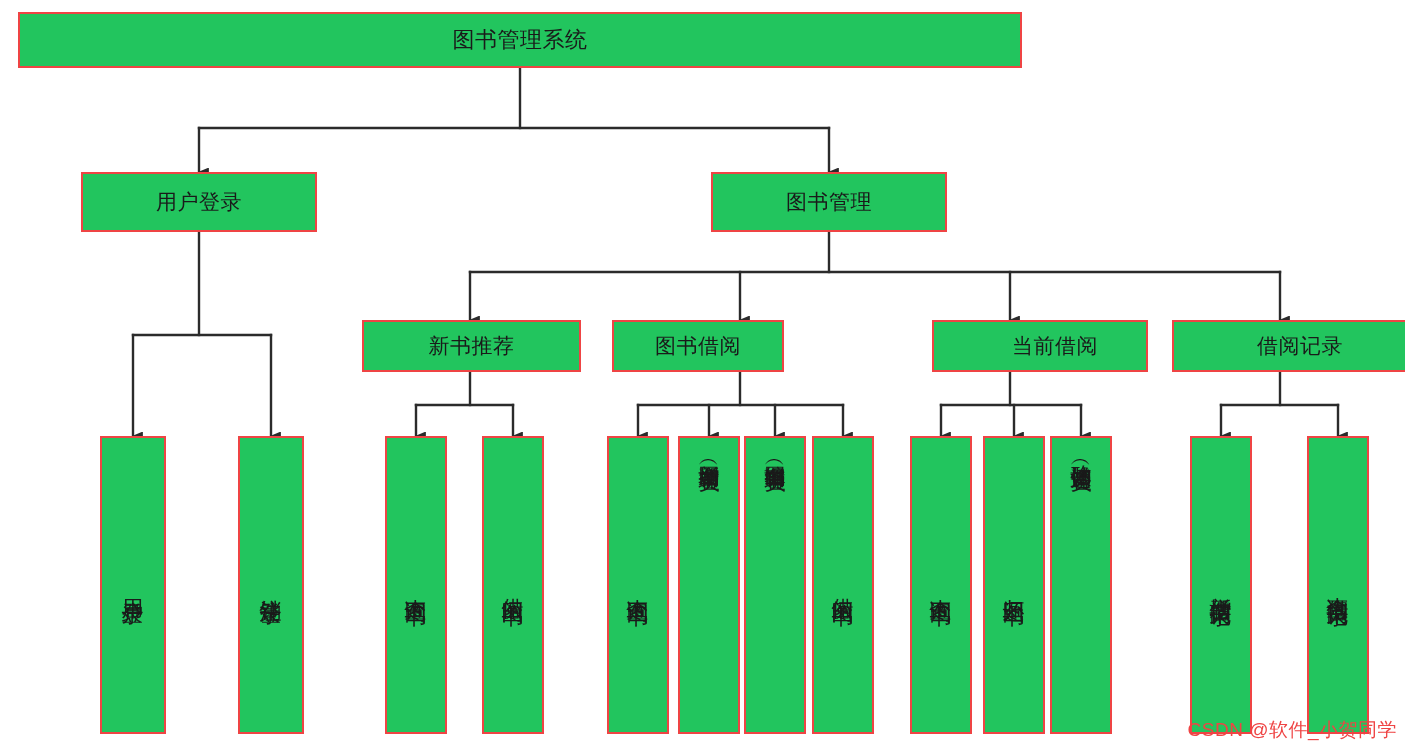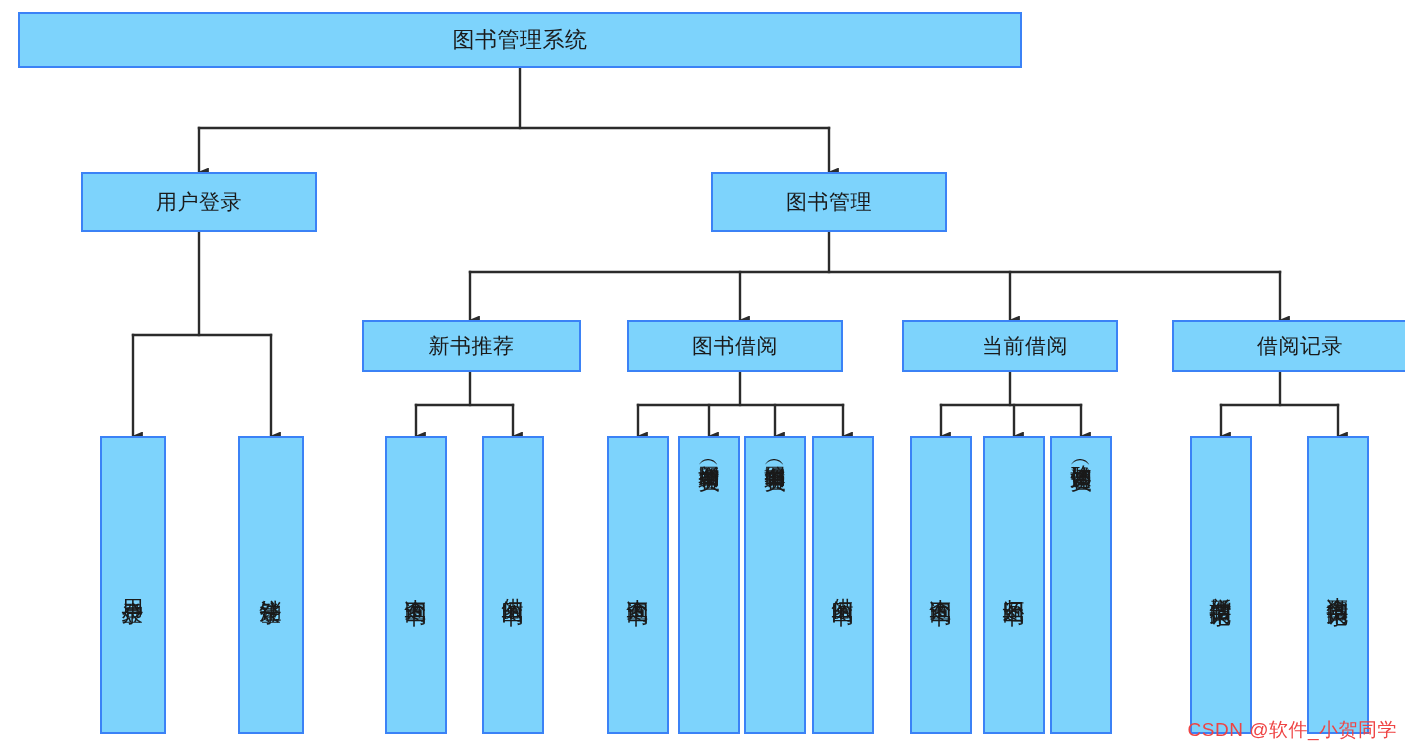--- a/index.html
+++ b/index.html
@@ -22,22 +22,22 @@
     position: absolute;
     left: 0;
     top: 0;
     width: 1405px;
     height: 747px;
     pointer-events: none;
   }
   .node {
     position: absolute;
     box-sizing: border-box;
-    background: #7dd3fc;
-    border: 2px solid #3b82f6;
+    background: #22c55e;
+    border: 2px solid #ef4444;
     display: flex;
     align-items: center;
     justify-content: center;
     color: #1a1a1a;
   }
   .node-label {
     display: block;
     text-align: center;
     line-height: 1.18;
     letter-spacing: 0.5px;
@@ -138,24 +138,24 @@
       </div>
       <div class="node horiz" style="left: 81px; top: 172px; width: 236px; height: 60px;">
         <span class="node-label">用户登录</span>
       </div>
       <div class="node horiz" style="left: 711px; top: 172px; width: 236px; height: 60px;">
         <span class="node-label">图书管理</span>
       </div>
       <div class="node horiz" style="left: 362px; top: 320px; width: 219px; height: 52px;">
         <span class="node-label">新书推荐</span>
       </div>
-      <div class="node horiz" style="left: 627px; top: 320px; width: 216px; height: 52px;">
+      <div class="node horiz" style="left: 612px; top: 320px; width: 172px; height: 52px;">
         <span class="node-label">图书借阅</span>
       </div>
-      <div class="node horiz" style="left: 902px; top: 320px; width: 216px; height: 52px; padding-left: 30px;">
+      <div class="node horiz" style="left: 932px; top: 320px; width: 216px; height: 52px; padding-left: 30px;">
         <span class="node-label">当前借阅</span>
       </div>
       <div class="node horiz" style="left: 1172px; top: 320px; width: 256px; height: 52px;">
         <span class="node-label">借阅记录</span>
       </div>
       <div class="node vert center-text" style="left: 100px; top: 436px; width: 66px; height: 298px;">
         <span class="node-label">用户登录</span>
       </div>
       <div class="node vert center-text" style="left: 238px; top: 436px; width: 66px; height: 298px;">
         <span class="node-label">注销登录</span>

